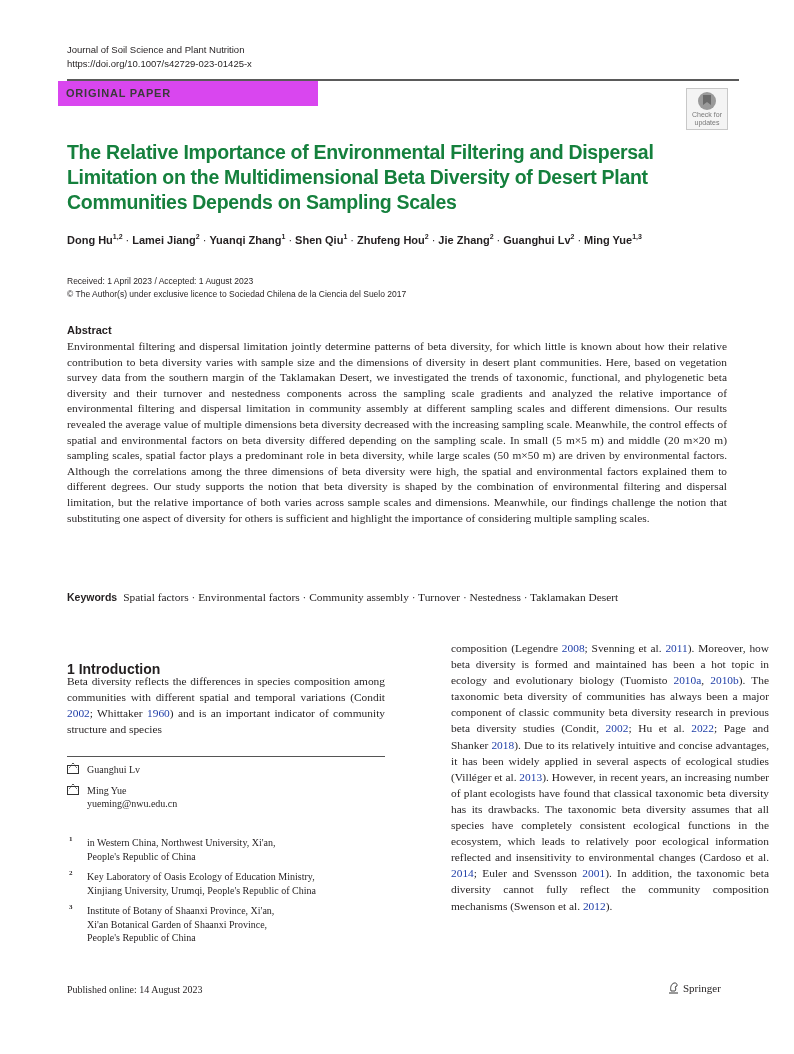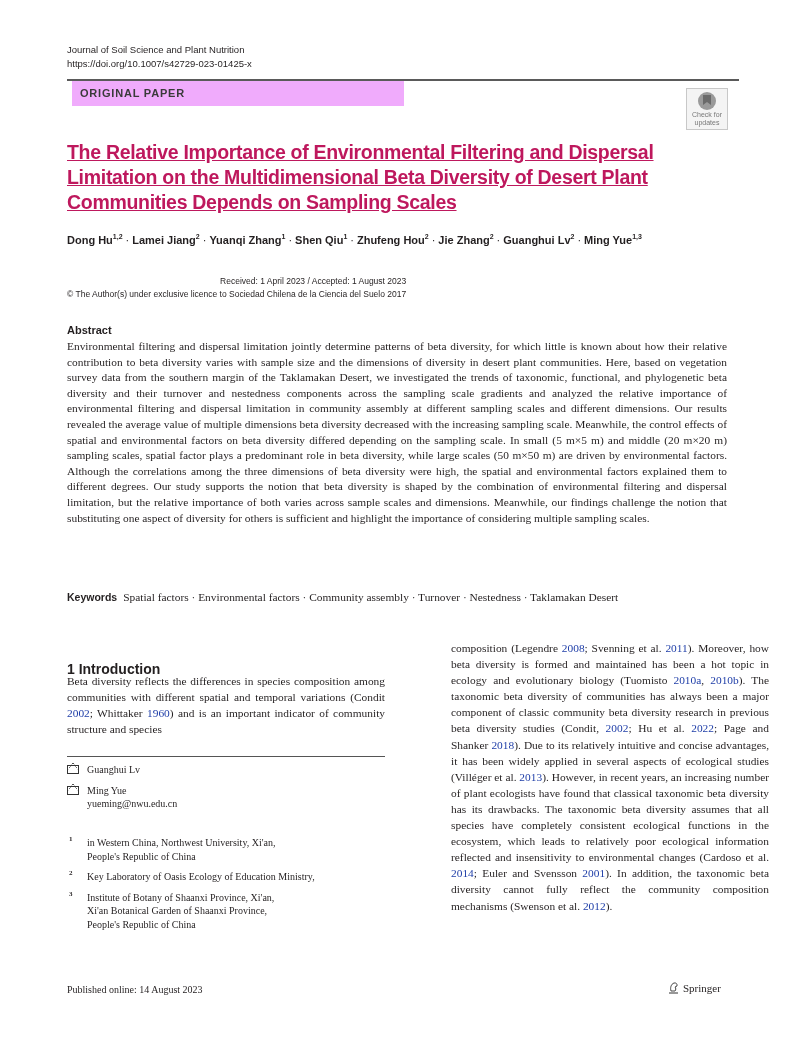--- a/index.html
+++ b/index.html
@@ -3,34 +3,34 @@
 <meta charset="utf-8">
 <style>
   html, body { margin: 0; padding: 0; background: #ffffff; }
   body { width: 794px; height: 1054px; position: relative; overflow: hidden; color: #231f20; }
   .sans { font-family: "Liberation Sans", "DejaVu Sans", sans-serif; }
   .serif { font-family: "Liberation Serif", "DejaVu Serif", serif; }
   .abs { position: absolute; }
 
   #journal { left: 67px; top: 43px; font-size: 9.5px; line-height: 14px; }
   #topline { left: 67px; top: 79px; width: 672px; height: 2px; background: #5a5a5a; }
-  #orig-bar { left: 72px; top: 81px; width: 332px; height: 25px; background: #f0abfc; }
+  #orig-bar { left: 58px; top: 81px; width: 260px; height: 25px; background: #d946ef; }
   #orig-bar span { position: absolute; left: 8px; top: 6px; font-size: 11px; font-weight: bold; letter-spacing: 0.8px; color: #3a3a3a; }
 
   #crossmark { left: 686px; top: 88px; width: 40px; height: 40px; border: 1px solid #c8c8c8; background: #f4f4f4; }
   #crossmark .circle { position: absolute; left: 11px; top: 3px; width: 18px; height: 18px; border-radius: 50%; background: #9a9a9a; }
   #crossmark .circle::after { content: ""; position: absolute; left: 5px; top: 3px; width: 8px; height: 10px; background: #6a6a6a; clip-path: polygon(0 0,100% 0,100% 100%,50% 70%,0 100%); }
   #crossmark .txt { position: absolute; left: 0; top: 22px; width: 40px; text-align: center; font-size: 7px; line-height: 8px; color: #777; }
 
-  #title { left: 67px; top: 140px; width: 620px; font-size: 19.5px; line-height: 25px; font-weight: bold; color: #be185d; letter-spacing: -0.3px; text-decoration: underline; }
+  #title { left: 67px; top: 140px; width: 620px; font-size: 19.5px; line-height: 25px; font-weight: bold; color: #15803d; letter-spacing: -0.3px; }
   #authors { left: 67px; top: 233px; font-size: 11px; font-weight: bold; white-space: nowrap; }
   #authors sup { font-size: 7px; font-weight: bold; }
   #authors .sep { font-weight: normal; margin: 0 3px; }
 
-  #dates { left: 67px; top: 275px; font-size: 8.5px; line-height: 13px; text-align: right; }
+  #dates { left: 67px; top: 275px; font-size: 8.5px; line-height: 13px; }
 
   #abs-head { left: 67px; top: 324px; font-size: 11px; font-weight: bold; }
   #abs-text { left: 67px; top: 339px; width: 660px; font-size: 11.4px; line-height: 15.6px; text-align: justify; }
 
   #keywords { left: 67px; top: 591px; font-size: 11.4px; white-space: nowrap; }
   #keywords .kh { font-family: "Liberation Sans", sans-serif; font-weight: bold; font-size: 10.5px; margin-right: 6px; }
 
   #intro-head { left: 67px; top: 661px; font-size: 14px; font-weight: bold; }
   #intro-left { left: 67px; top: 673px; width: 318px; font-size: 11.4px; line-height: 16.1px; text-align: justify; }
   #intro-right { left: 408px; top: 640px; width: 318px; font-size: 11.4px; line-height: 16.1px; text-align: justify; margin-left: 43px; }
@@ -106,20 +106,21 @@
   </div>
 <div id="affils" class="abs serif">
     <div class="affil">
       <span class="num">1</span>
       <div>in Western China, Northwest University, Xi'an,</div>
       <div>People's Republic of China</div>
     </div>
     <div class="affil">
       <span class="num">2</span>
       <div>Key Laboratory of Oasis Ecology of Education Ministry,</div>
+      <div>Xinjiang University, Urumqi, People's Republic of China</div>
     </div>
     <div class="affil">
       <span class="num">3</span>
       <div>Institute of Botany of Shaanxi Province, Xi'an,</div>
       <div>Xi'an Botanical Garden of Shaanxi Province,</div>
       <div>People's Republic of China</div>
     </div>
   </div>
 
 <div id="footer-left" class="abs serif">Published online: 14 August 2023</div>

